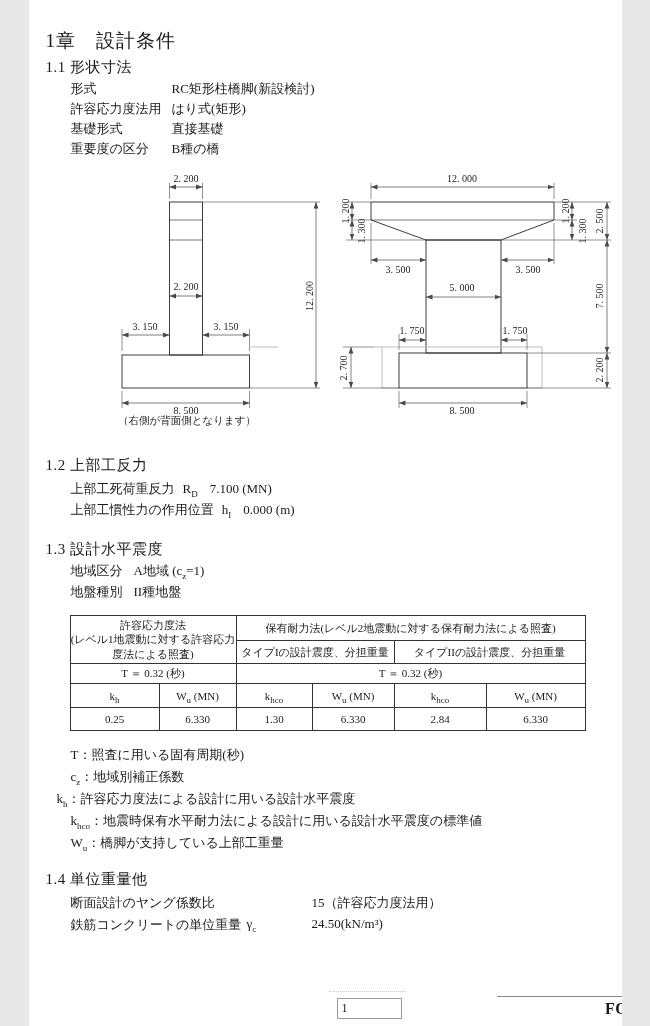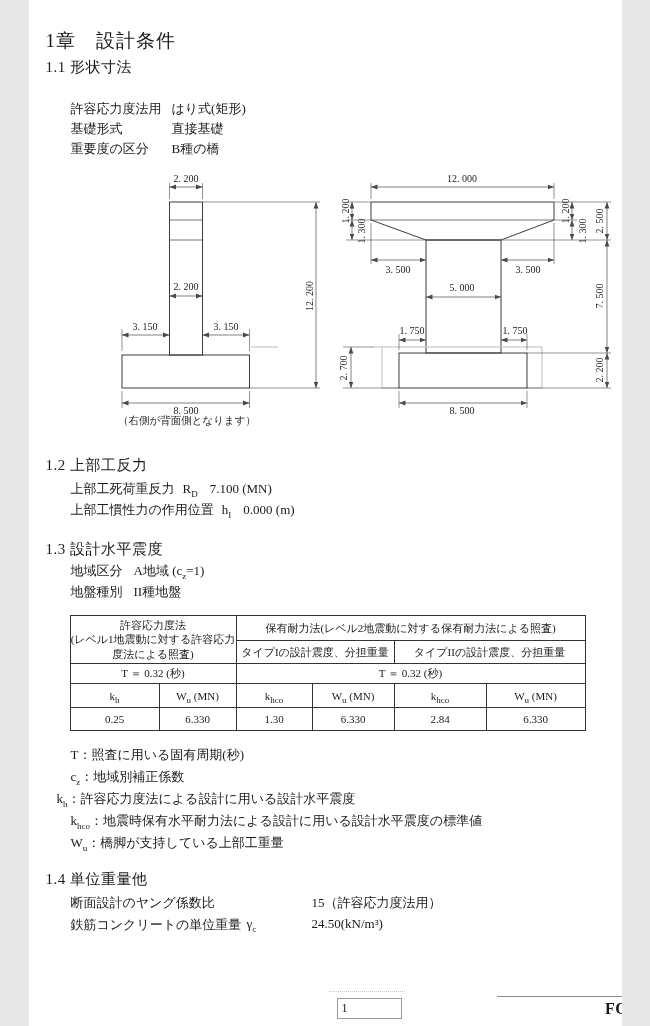--- a/index.html
+++ b/index.html
@@ -41,20 +41,23 @@
   .ntext{font-family:"Liberation Serif","DejaVu Serif",serif;font-size:10.5px;fill:#222;}
 </style>
 </head>
 <body>
 
 <div class="page">
 
   <div class="abs h1" style="left:17px;top:28px;">1章　設計条件</div>
   <div class="abs h2" style="left:17px;top:58px;">1.1 形状寸法</div>
 
+  <div class="abs body-line" style="left:42px;top:80px;">
+    <span class="kv-label">形式</span><span>RC矩形柱橋脚(新設検討)</span>
+  </div>
   <div class="abs body-line" style="left:42px;top:100px;">
     <span class="kv-label">許容応力度法用</span><span>はり式(矩形)</span>
   </div>
   <div class="abs body-line" style="left:42px;top:120px;">
     <span class="kv-label">基礎形式</span><span>直接基礎</span>
   </div>
   <div class="abs body-line" style="left:42px;top:140px;">
     <span class="kv-label">重要度の区分</span><span>B種の橋</span>
   </div>
 

